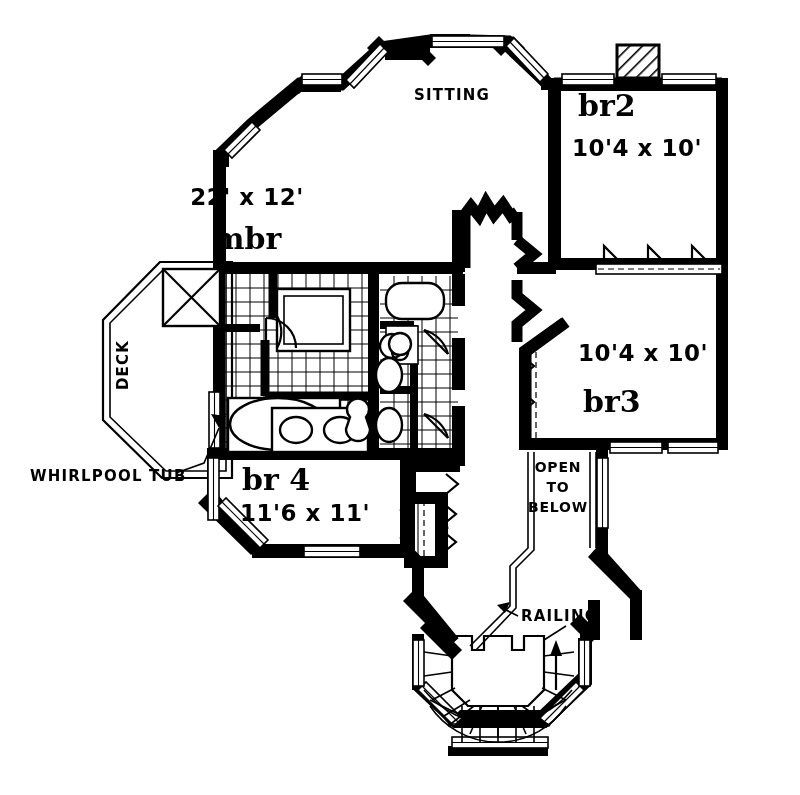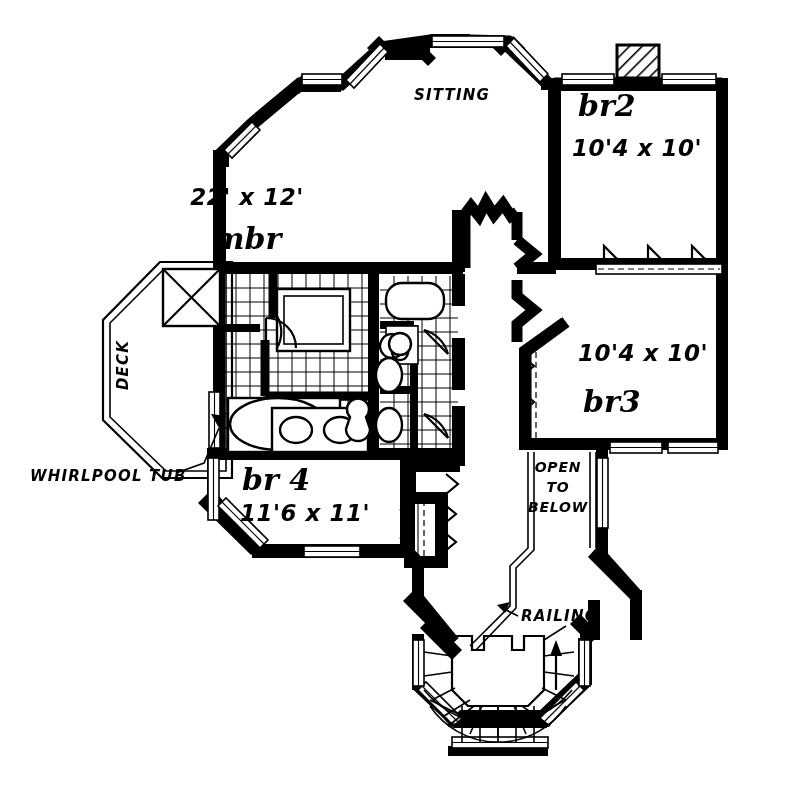--- a/index.html
+++ b/index.html
@@ -11,21 +11,20 @@
     width: 800px;
     height: 795px;
     font-family: "Liberation Sans", sans-serif;
     overflow: hidden;
     position: relative;
   }
   #plan-root {
     position: relative;
     width: 800px;
     height: 676px;
-    font-style: italic;
   }
   svg#floorplan {
     position: absolute;
     top: 0; left: 0;
     width: 800px;
     height: 795px;
     display: block;
   }
   
   .wall-fill { fill: #000000; stroke: none; }

